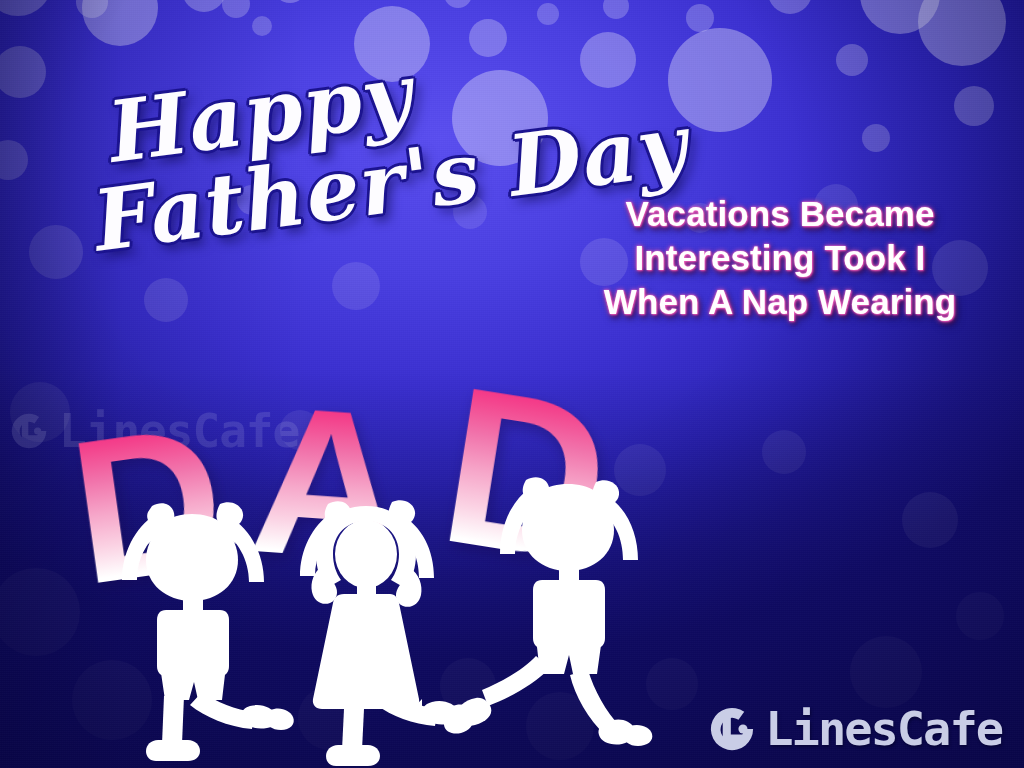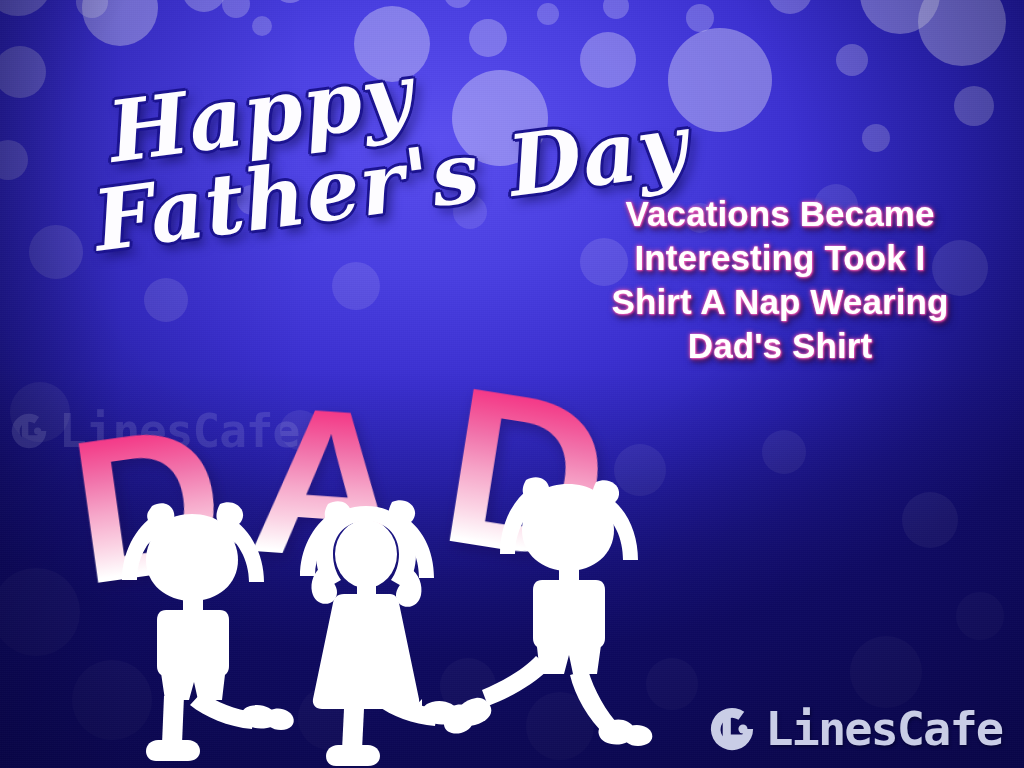--- a/index.html
+++ b/index.html
@@ -275,22 +275,21 @@
   </div>
 
   <div id="headline">
     <div class="script-line l1">Happy</div>
     <div class="script-line l2">Father's Day</div>
   </div>
 
   <div id="quote">
     <div class="quote-line">Vacations Became</div>
     <div class="quote-line">Interesting Took I</div>
-    <div class="quote-line">Shirt A Nap Wearing</div>
-    <div class="quote-line">Dad's Shirt</div>
+    <div class="quote-line">When A Nap Wearing</div>
   </div>
 
   <div id="dad-word">
     <div class="dad-letter d1">D</div>
     <div class="dad-letter a">A</div>
     <div class="dad-letter d2">D</div>
   </div>
 
   <div id="kids">
     <svg viewBox="0 0 660 298" xmlns="http://www.w3.org/2000/svg">

